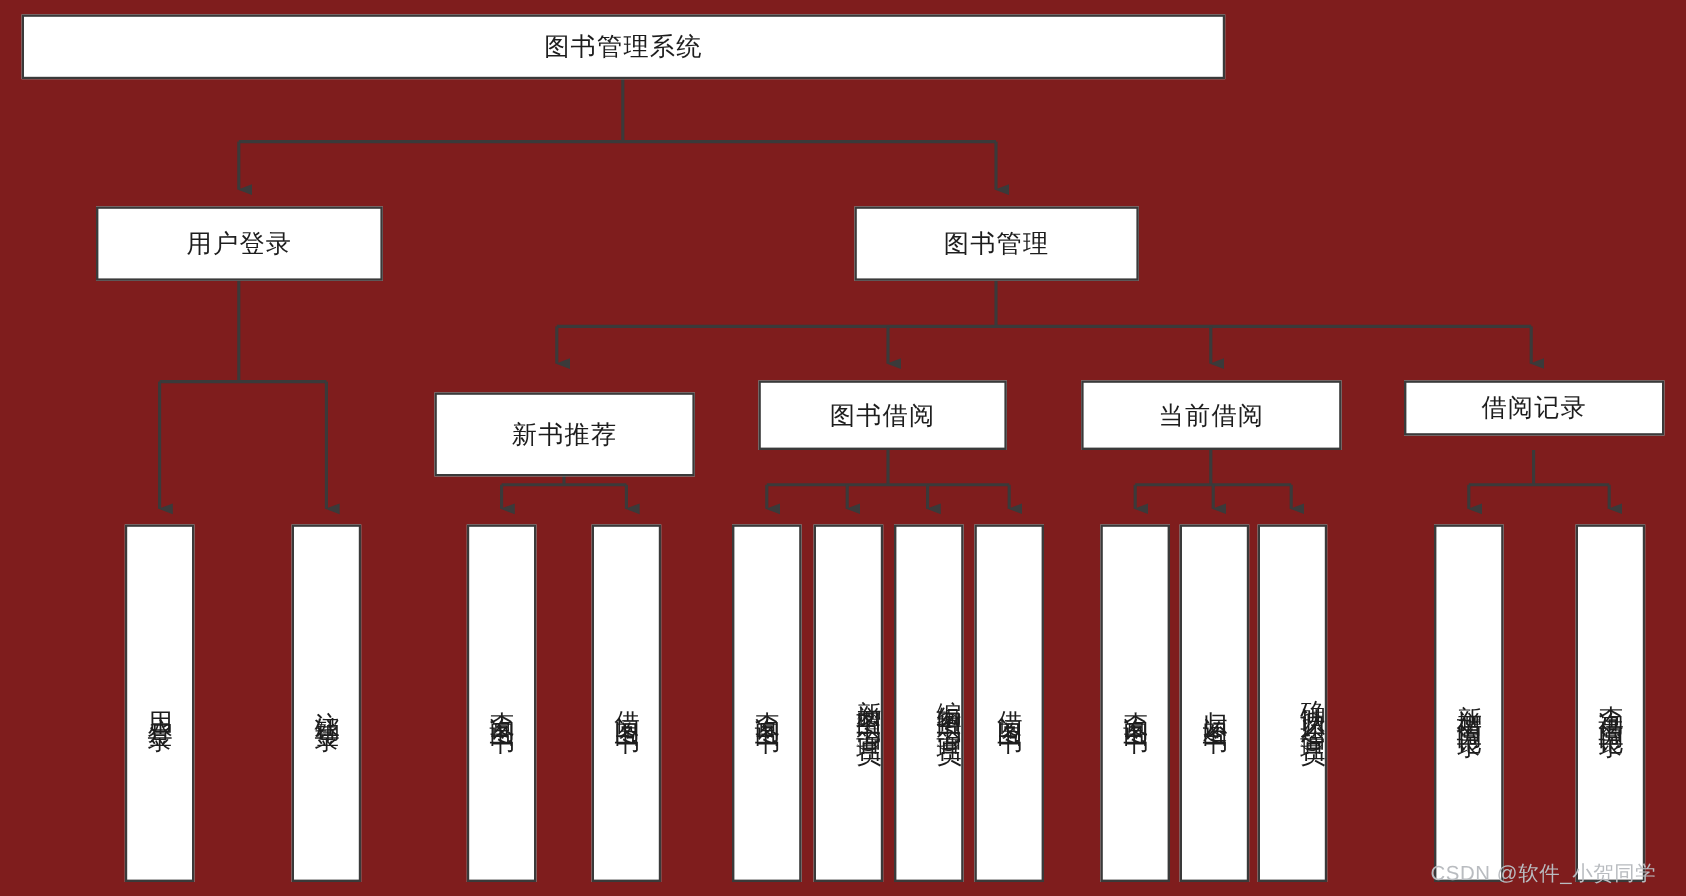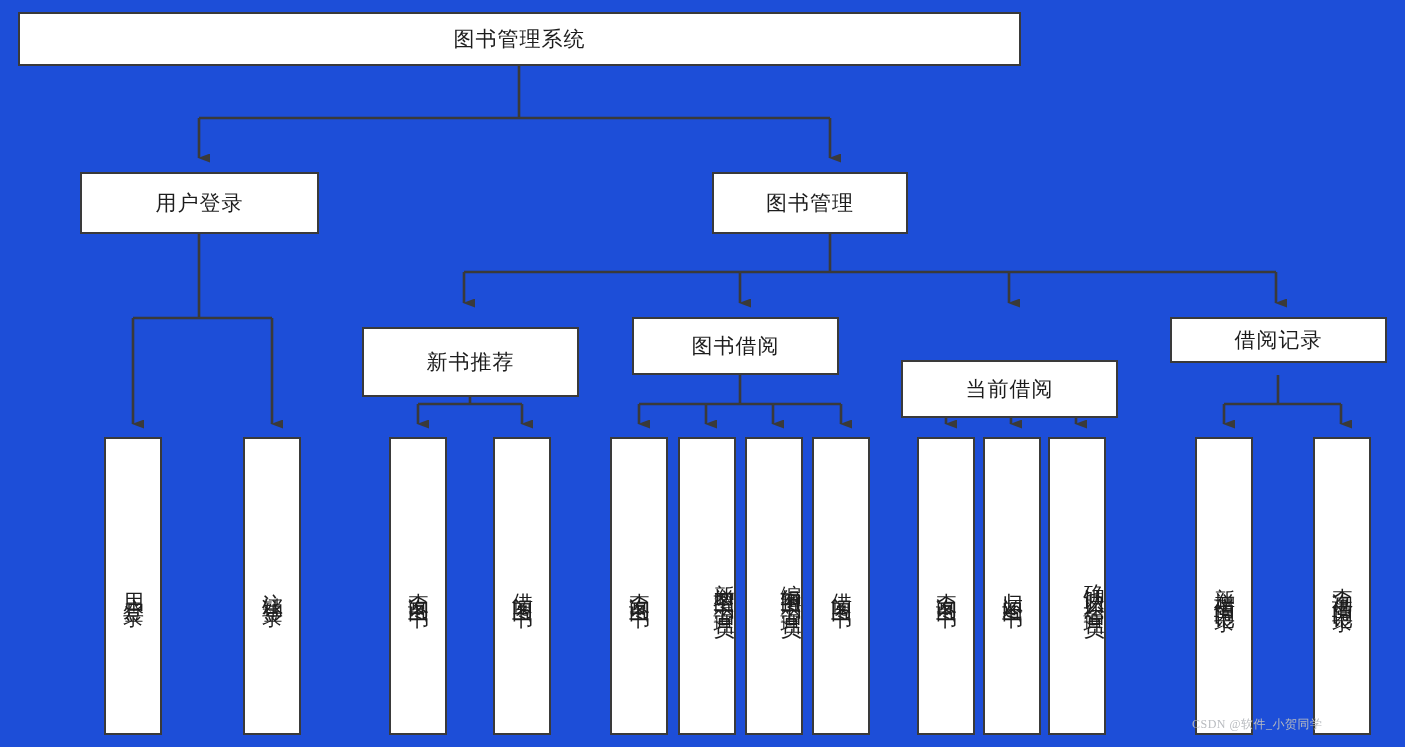--- a/index.html
+++ b/index.html
@@ -1,25 +1,25 @@
 <!DOCTYPE html>
 <html><head>
 <meta charset="utf-8">
 <style>
   html,body{margin:0;padding:0;background:#ffffff;}
   body{width:1405px;height:747px;font-family:"Liberation Sans","DejaVu Sans",sans-serif;}
-  #canvas{position:relative;width:1405px;height:747px;overflow:hidden;background:#1d4ed8;font-family:Liberation Serif, serif;}
+  #canvas{position:relative;width:1405px;height:747px;overflow:hidden;background:#7f1d1d;}
   svg.links{position:absolute;left:0;top:0;width:1405px;height:747px;}
   .node{position:absolute;box-sizing:border-box;background:#ffffff;border:2.5px solid #3a3a3a;
         display:flex;align-items:center;justify-content:center;color:#1d1d1d;}
   .node.h{font-size:21px;letter-spacing:1px;}
   .node.v{writing-mode:vertical-rl;text-orientation:upright;font-size:21px;
           letter-spacing:5px;line-height:1;padding-top:6px;align-items:flex-start;justify-content:center;}
   .node.v.mid{align-items:center;padding-top:0;}
-  .watermark{position:absolute;color:#b9bcc0;font-size:12px;white-space:nowrap;
+  .watermark{position:absolute;color:#b9bcc0;font-size:17px;white-space:nowrap;
              letter-spacing:0.5px;pointer-events:none;}
 </style>
 </head>
 <body>
 
 <div id="canvas">
 
   <svg class="links" viewBox="0 0 1405 747" xmlns="http://www.w3.org/2000/svg">
     <defs>
       <marker id="arrow" markerWidth="10" markerHeight="12" refX="4.5" refY="11" orient="auto" markerUnits="userSpaceOnUse">
@@ -70,31 +70,31 @@
     </g>
   </svg>
 
   <div class="node h" style="left:18px;top:12px;width:1003px;height:54px;">
     <span>图书管理系统</span>
   </div>
 
   <div class="node h" style="left:80px;top:172px;width:239px;height:62px;">
     <span>用户登录</span>
   </div>
-  <div class="node h" style="left:712px;top:172px;width:196px;height:62px;">
+  <div class="node h" style="left:712px;top:172px;width:237px;height:62px;">
     <span>图书管理</span>
   </div>
 
   <div class="node h" style="left:362px;top:327px;width:217px;height:70px;">
     <span>新书推荐</span>
   </div>
   <div class="node h" style="left:632px;top:317px;width:207px;height:58px;">
     <span>图书借阅</span>
   </div>
-  <div class="node h" style="left:901px;top:317px;width:217px;height:58px;margin-top:43px;">
+  <div class="node h" style="left:901px;top:317px;width:217px;height:58px;">
     <span>当前借阅</span>
   </div>
   <div class="node h" style="left:1170px;top:317px;width:217px;height:46px;">
     <span>借阅记录</span>
   </div>
 
   <div class="node v mid" style="left:104px;top:437px;width:58px;height:298px;">
     <span>用户登录</span>
   </div>
   <div class="node v mid" style="left:243px;top:437px;width:58px;height:298px;">

